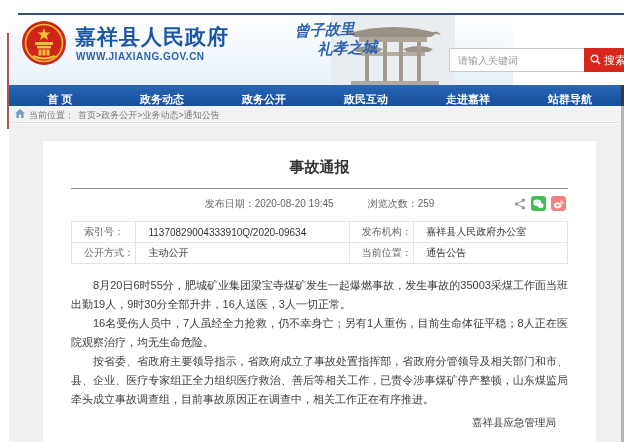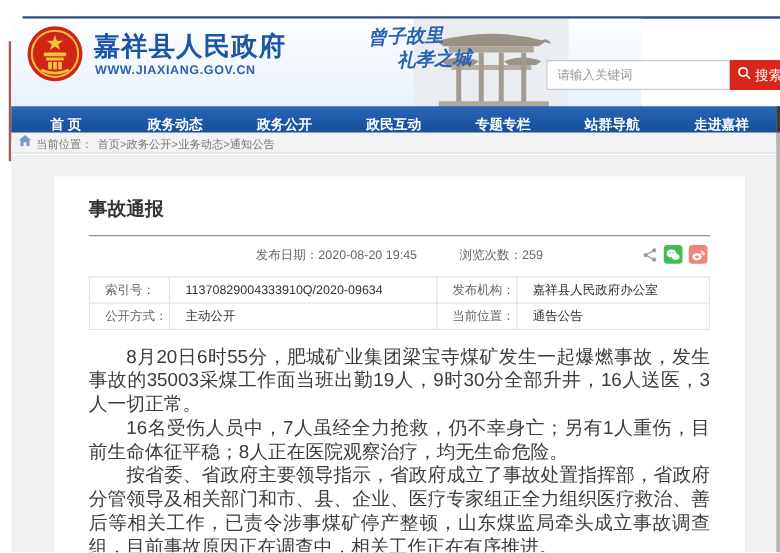--- a/index.html
+++ b/index.html
@@ -21,21 +21,21 @@
     background: linear-gradient(180deg, #fdfeff 0%, #eef5fc 75%, #e7f0fa 100%);
   }
   .emblem { position: absolute; left: 12px; top: 5px; width: 46px; height: 46px; }
   .site-title { position: absolute; left: 66px; top: 8px; font-size: 21px; font-weight: bold; color: #1b55a6; letter-spacing: 1px; }
   .site-url { position: absolute; left: 67px; top: 36px; font-size: 10px; font-weight: bold; color: #2a62b0; letter-spacing: 0.5px; }
   .slogan { position: absolute; left: 286px; top: 4px; width: 110px; color: #2b62b4; font-style: italic; font-weight: bold; font-size: 15px; transform: rotate(-2deg); line-height: 19px; }
   .slogan .l2 { display: block; margin-left: 22px; }
   .archway { position: absolute; left: 322px; top: 0px; opacity: 0.9; }
   .search-wrap { position: absolute; left: 428px; top: 33px; height: 24px; }
   .search-input {
-    position: absolute; left: 0; top: 0; width: 147px; height: 24px;
+    position: absolute; left: 12px; top: 0; width: 147px; height: 24px;
     border: 1px solid #c9c9c9; background: #fff; font-size: 10px; color: #333;
     padding: 0 8px; outline: none; font-family: Liberation Serif, serif;
   }
   .search-input::placeholder { color: #999; }
   .search-btn {
     position: absolute; left: 147px; top: 0; width: 58px; height: 24px;
     background: #d8261d; color: #fff; border: none; font-size: 11px;
     display: flex; align-items: center; justify-content: flex-start; gap: 3px;
     padding-left: 6px; cursor: pointer; font-family: inherit;
   }
@@ -59,38 +59,38 @@
   }
   .crumbbar .txt { font-size: 9px; color: #777; margin-left: 4px; }
 
   
   .content-bg { position: absolute; left: 9px; top: 124px; width: 612px; height: 318px; background: #eff0f1; }
   .card {
     position: absolute; left: 42px; top: 140px; width: 555px; height: 302px;
     background: #ffffff; border: 1px solid #ececec; border-bottom: none;
   }
   .card-inner { padding: 0 28px; }
-  .art-title { margin-top: 17px; text-align: left; font-size: 15px; font-weight: bold; color: #333; }
+  .art-title { margin-top: 17px; text-align: center; font-size: 15px; font-weight: bold; color: #333; }
   .title-rule { margin-top: 11px; border-top: 1px solid #8f8f8f; }
   .meta-row { position: relative; height: 26px; margin-top: 2px; display: flex; align-items: center; justify-content: center; gap: 34px; }
   .meta-item { font-size: 10px; color: #666; }
   .meta-icons { position: absolute; right: 2px; top: 5px; display: flex; align-items: center; gap: 5px; }
   .icon-badge { width: 15px; height: 15px; border-radius: 3px; display: flex; align-items: center; justify-content: center; cursor: pointer; }
   .icon-badge.wechat { background: #3fbe52; }
   .icon-badge.weibo { background: #f0837a; }
   .share-plain { cursor: pointer; display: flex; align-items: center; }
 
   table.info { width: 100%; border-collapse: collapse; margin-top: 4px; border-radius: 19px; }
   table.info td { border: 1px solid #e4e4e4; height: 21px; font-size: 10px; padding-left: 12px; }
   td.lbl { width: 13%; color: #666; }
   td.val-wide { width: 43%; color: #333; }
   td.val { width: 31%; color: #333; }
 
   .body-text { margin-top: 12px; }
-  .body-text p { font-size: 15px; line-height: 19px; color: #3c3c3c; text-indent: 2em; text-align: justify; }
+  .body-text p { font-size: 11px; line-height: 19px; color: #3c3c3c; text-indent: 2em; text-align: justify; }
   .sig-block { margin-top: 4px; text-align: right; padding-right: 12px; }
   .sig-block div { font-size: 10.5px; color: #3c3c3c; line-height: 19px; }
 </style>
 </head>
 <body>
 
 <div id="stage">
 
   <div class="top-line"></div>
   <div class="left-edge"></div>
@@ -149,23 +149,22 @@
         <span>搜索</span>
       </button>
     </div>
   </div>
 
   <div class="nav">
     <div class="nav-item">首 页</div>
     <div class="nav-item">政务动态</div>
     <div class="nav-item">政务公开</div>
     <div class="nav-item">政民互动</div>
-    <div class="nav-item">专题专栏</div>
+    <div class="nav-item">走进嘉祥</div>
     <div class="nav-item">站群导航</div>
-    <div class="nav-item">走进嘉祥</div>
   </div>
 
   <div class="crumbbar">
     <span>
       <svg width="10" height="9" viewBox="0 0 10 9">
         <polygon points="5,0 10,4.2 8.6,4.2 8.6,9 6.1,9 6.1,5.8 3.9,5.8 3.9,9 1.4,9 1.4,4.2 0,4.2" fill="#7a9cc4"></polygon>
       </svg>
     </span>
     <span class="txt">当前位置：</span>
     <span class="txt">首页&gt;政务公开&gt;业务动态&gt;通知公告</span>

